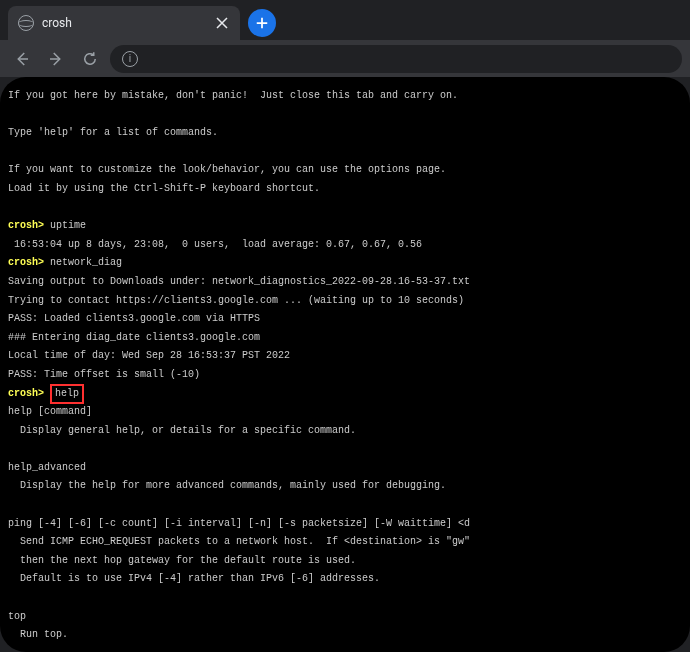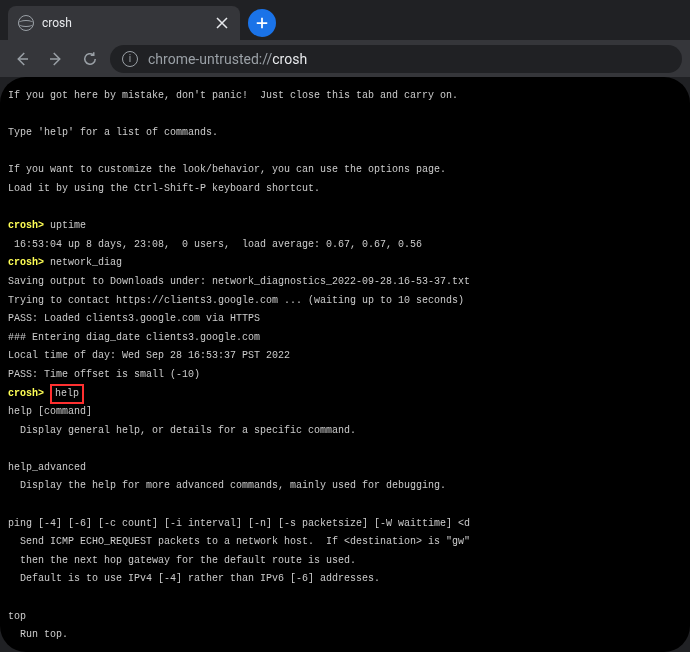--- a/index.html
+++ b/index.html
@@ -157,21 +157,20 @@
       </svg>
   </div>
   <div class="nav-btn">
     <svg viewBox="0 0 24 24">
         <path d="M19 12 A7 7 0 1 1 16.5 6.5" stroke="currentColor" stroke-width="2" fill="none"></path>
         <path d="M17 3 L17 7 L13 7" stroke="currentColor" stroke-width="2" fill="none"></path>
       </svg>
   </div>
   <div class="omnibox">
     <span class="info-icon">i</span>
-    <span class="url-text"><span>chrome-untrusted://</span><span class="url-path">crosh</span></span>
   </div>
 </div>
 
 <div class="terminal"><span>If you got here by mistake, don't panic!  Just close this tab and carry on.</span>
 
 <span>Type 'help' for a list of commands.</span>
 
 <span>If you want to customize the look/behavior, you can use the options page.</span>
 <span>Load it by using the Ctrl-Shift-P keyboard shortcut.</span>
 

